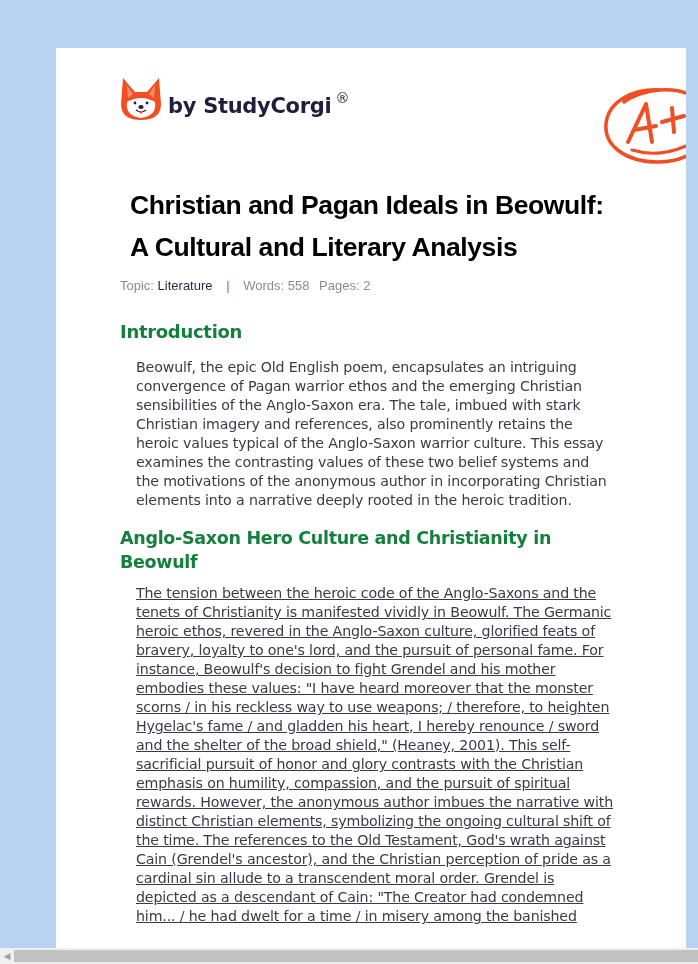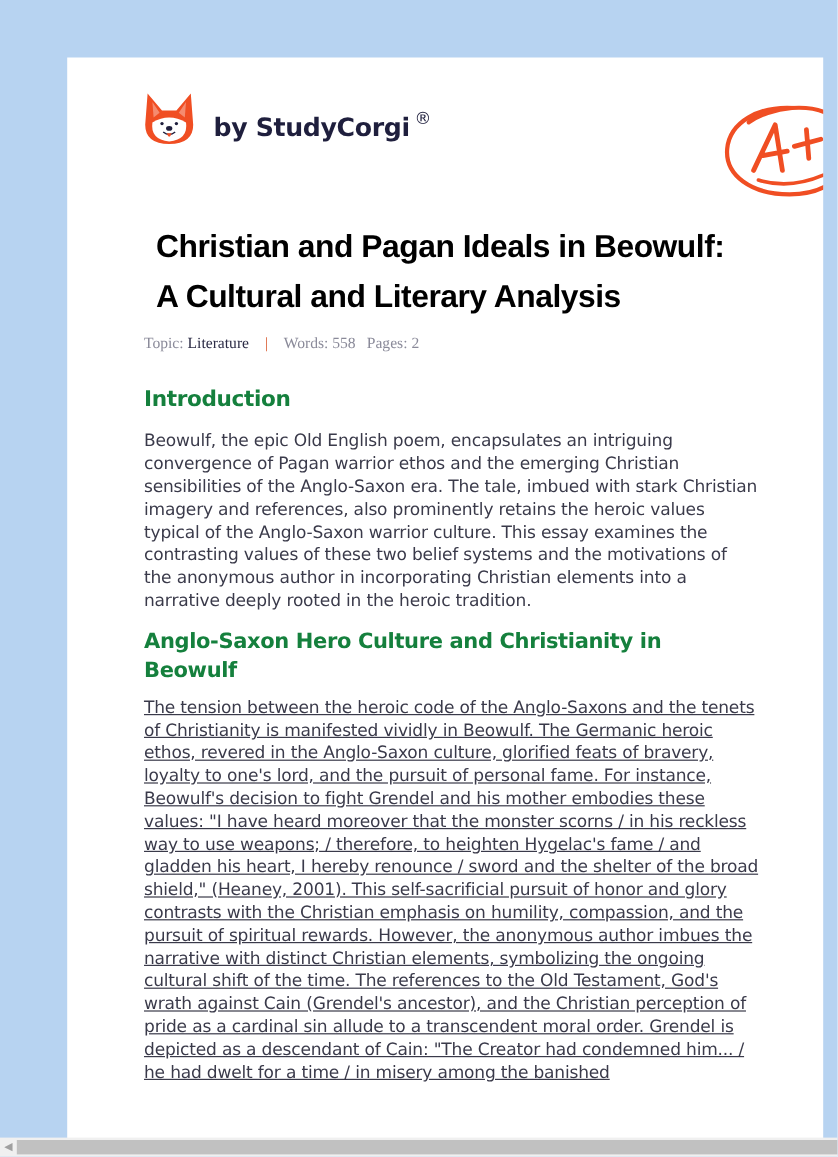--- a/index.html
+++ b/index.html
@@ -8,42 +8,42 @@
       background: #b7d3f1;
       font-family: "DejaVu Sans", sans-serif;
     }
     .page {
       position: absolute; left: 56px; top: 48px; width: 630px; height: 910px;
       background: #ffffff; border-radius: 0 0 8px 0; overflow: hidden;
     }
     .header { position: absolute; left: 64px; top: 26px; height: 60px; width: 520px; }
     .logo { position: absolute; left: 0; top: 2px; width: 42px; height: 46px; }
     .brand {
-      position: absolute; left: 58px; top: 20px;
+      position: absolute; left: 48px; top: 20px;
       font-family: "DejaVu Sans", sans-serif; font-weight: bold; font-size: 21px;
       color: #1f1f3d; letter-spacing: -0.3px; white-space: nowrap;
     }
     .brand .reg { font-size: 14px; font-weight: normal; position: relative; top: -10px; margin-left: 4px; }
     .grade { position: absolute; left: 482px; top: 10px; width: 110px; height: 82px; }
     .content { position: absolute; left: 64px; top: 126px; width: 512px; color: #1f1f3d; }
     .title {
       font-family: Liberation Sans, sans-serif; font-weight: bold; font-size: 26.5px;
       line-height: 42px; margin: 10px; color: #000000; letter-spacing: -0.4px;
     }
-    .meta { font-size: 13px; color: #8a8a99; font-family: Liberation Serif, serif; }
+    .meta { font-size: 13px; color: #8a8a99; font-family: Liberation Sans, sans-serif; }
     .meta .val { color: #2b2b45; }
     .meta .sep { color: #d8582d; margin: 0 10px; }
     .meta .gap { margin-left: 6px; }
     h2 {
       font-family: "DejaVu Sans", sans-serif; font-weight: bold; font-size: 18px;
       color: #15803d; margin: 0; line-height: 24px; letter-spacing: -0.3px;
     }
     .h-intro { margin-top: 27px; }
     p {
-      margin: 0; font-family: "DejaVu Sans", sans-serif; font-size: 14.2px;
+      margin: 16px; font-family: "DejaVu Sans", sans-serif; font-size: 14.2px;
       line-height: 19px; color: #3a3a4a; letter-spacing: -0.15px;
     }
     .p1 { margin-top: 14px; }
     .h-anglo { margin-top: 12px; font-size: 17.5px; }
     .p2 { margin-top: 10px; text-decoration: underline; }
     .hscroll {
       position: absolute; left: 0; top: 948px; width: 698px; height: 16px; background: #f0f0f0;
     }
     .hscroll .arrow {
       position: absolute; left: 2px; top: 3px; width: 10px; height: 10px;

